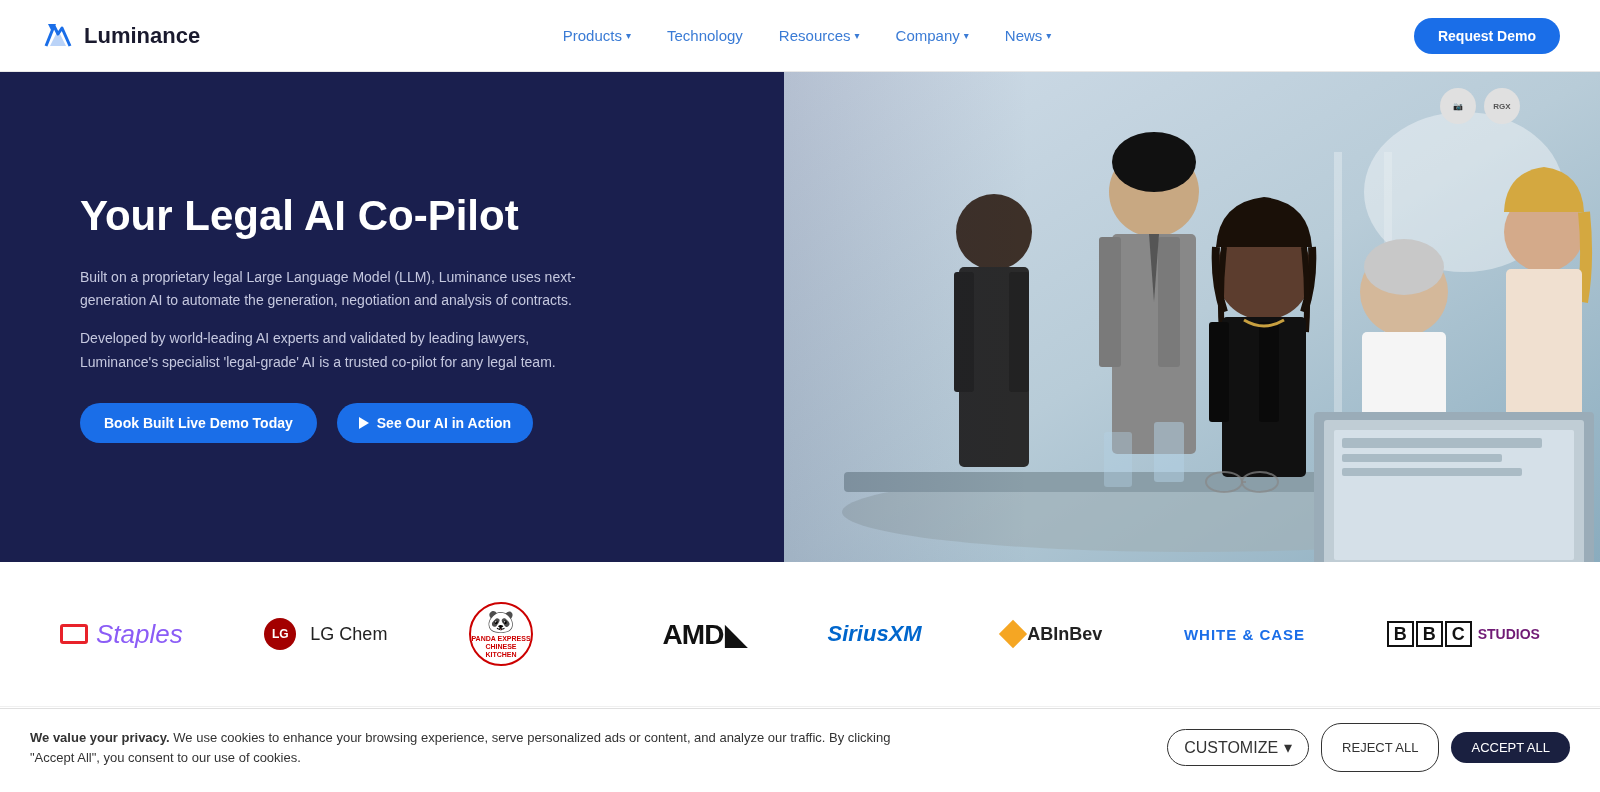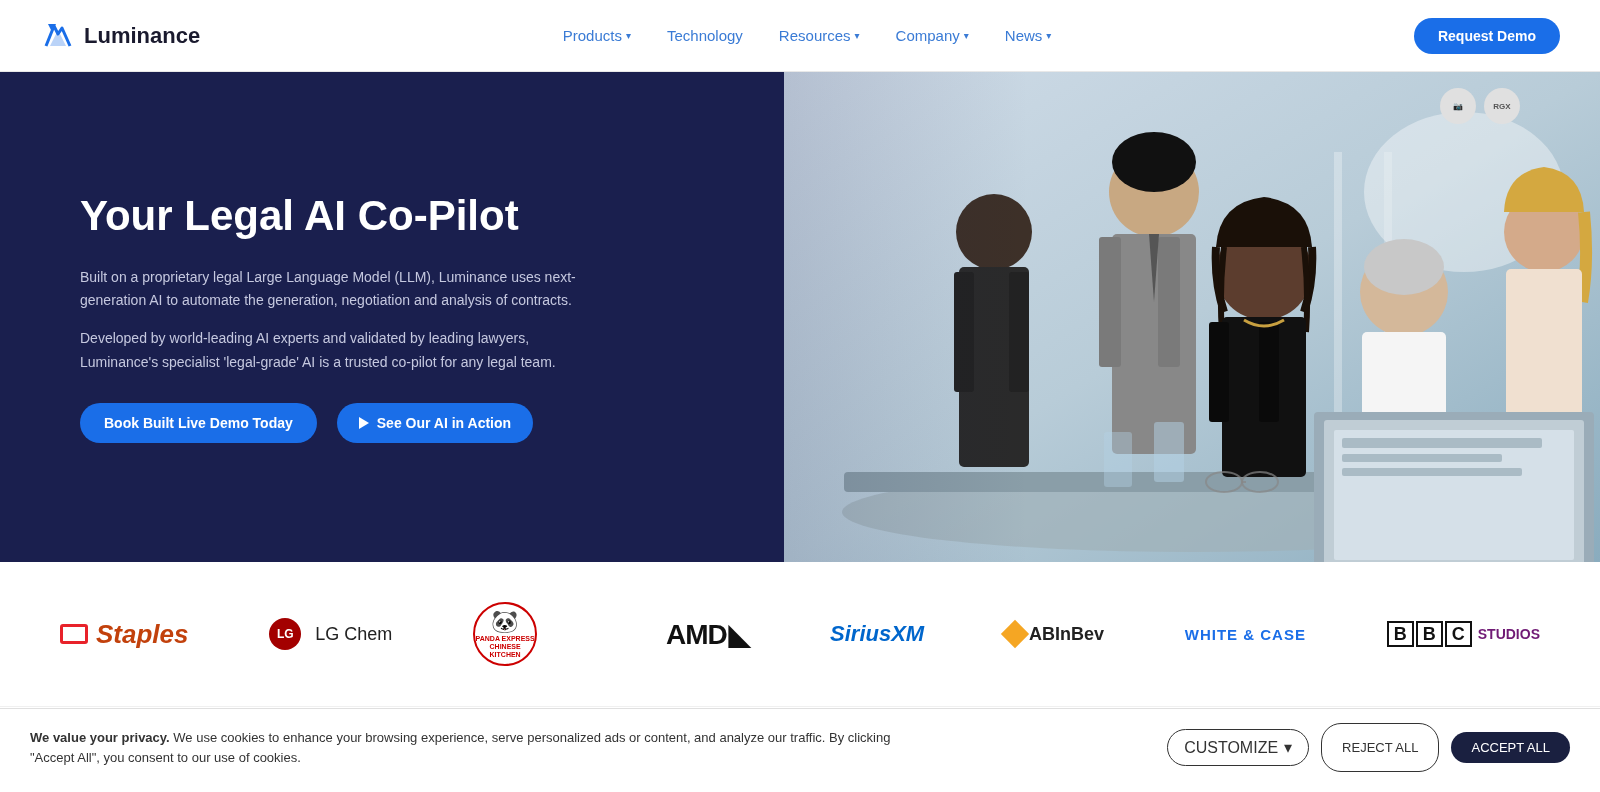--- a/index.html
+++ b/index.html
@@ -78,21 +78,21 @@
       background: #fff; padding: 40px 60px;
       display: flex; align-items: center; justify-content: space-between;
       border-bottom: 1px solid #f0f0f0;
     }
     .logo-item {
       display: flex; align-items: center; gap: 8px;
       font-size: 24px; font-weight: 700; color: #222;
     }
 
     
-    .logo-staples { color: #c2410c; font-size: 26px; font-weight: 700; font-style: italic; }
+    .logo-staples { color: #8b5cf6; font-size: 26px; font-weight: 400; font-style: italic; }
     .staples-icon {
       width: 28px; height: 20px; border: 3px solid #e8222a; border-radius: 3px;
       display: inline-block;
     }
     
     .logo-lgchem { display: flex; align-items: center; gap: 14px; }
     .lgchem-circle {
       width: 32px; height: 32px; border-radius: 50%; background: #a30000;
       display: flex; align-items: center; justify-content: center;
       color: #fff; font-size: 12px; font-weight: 800;

